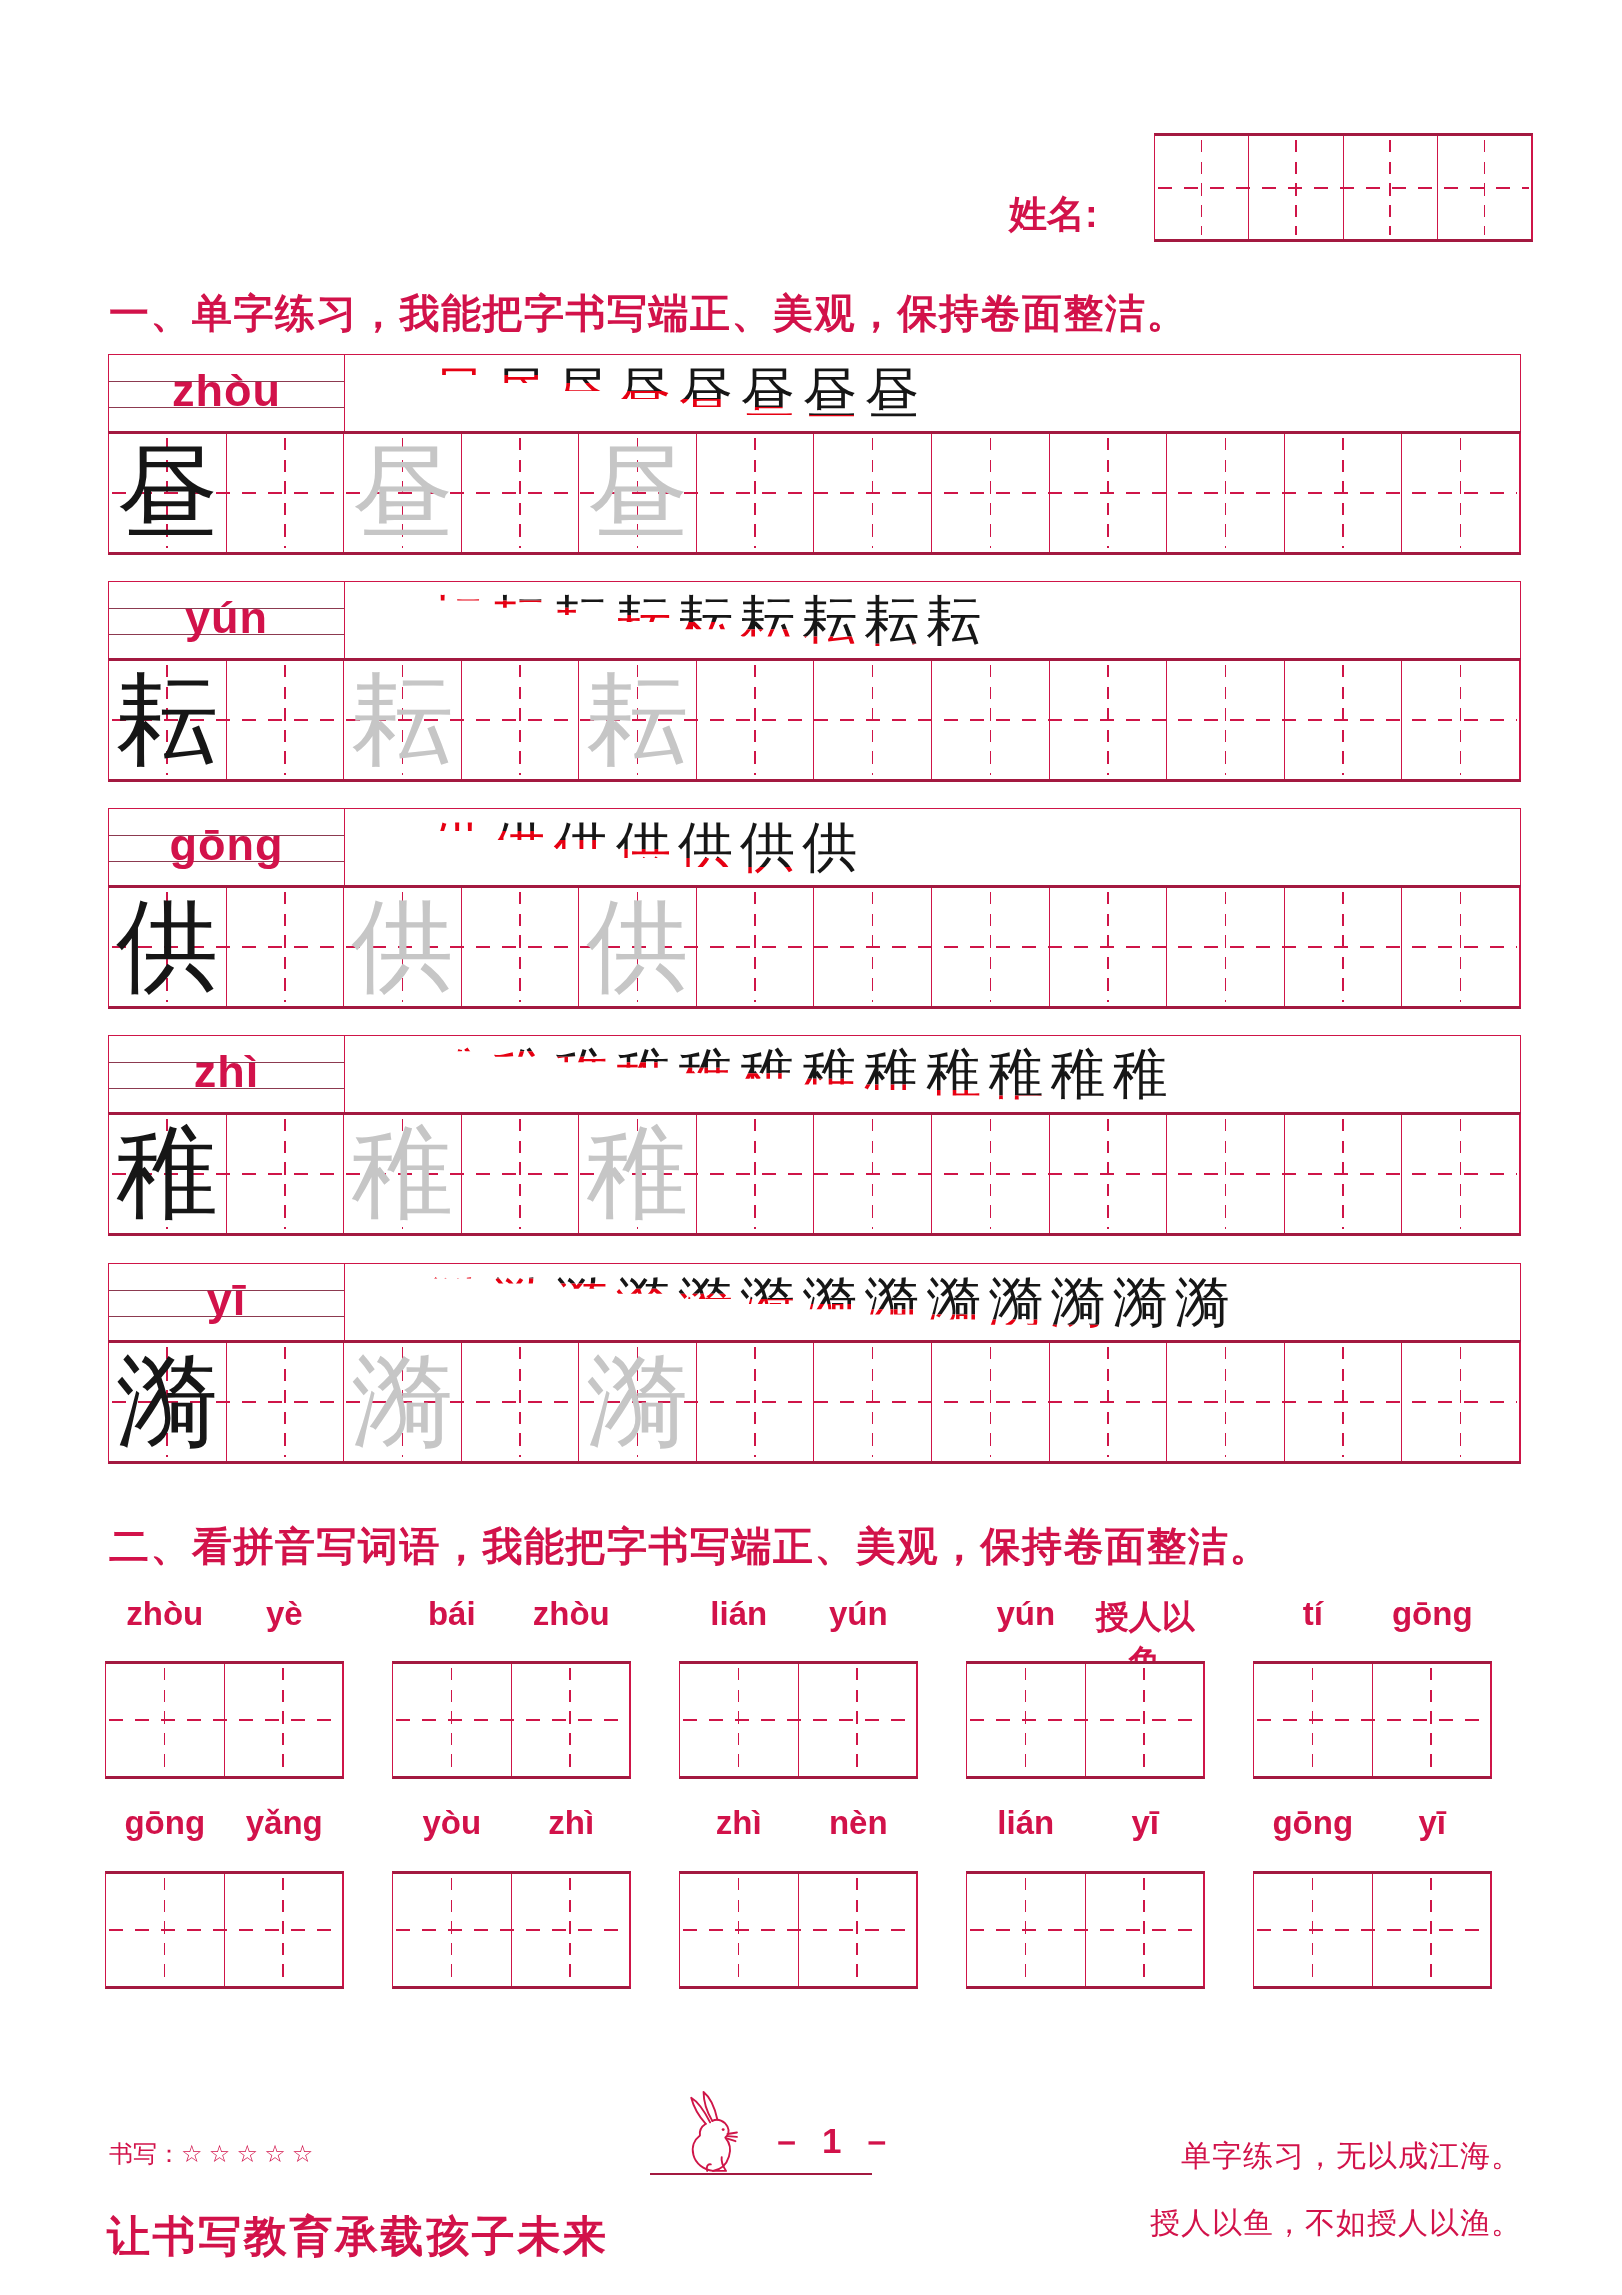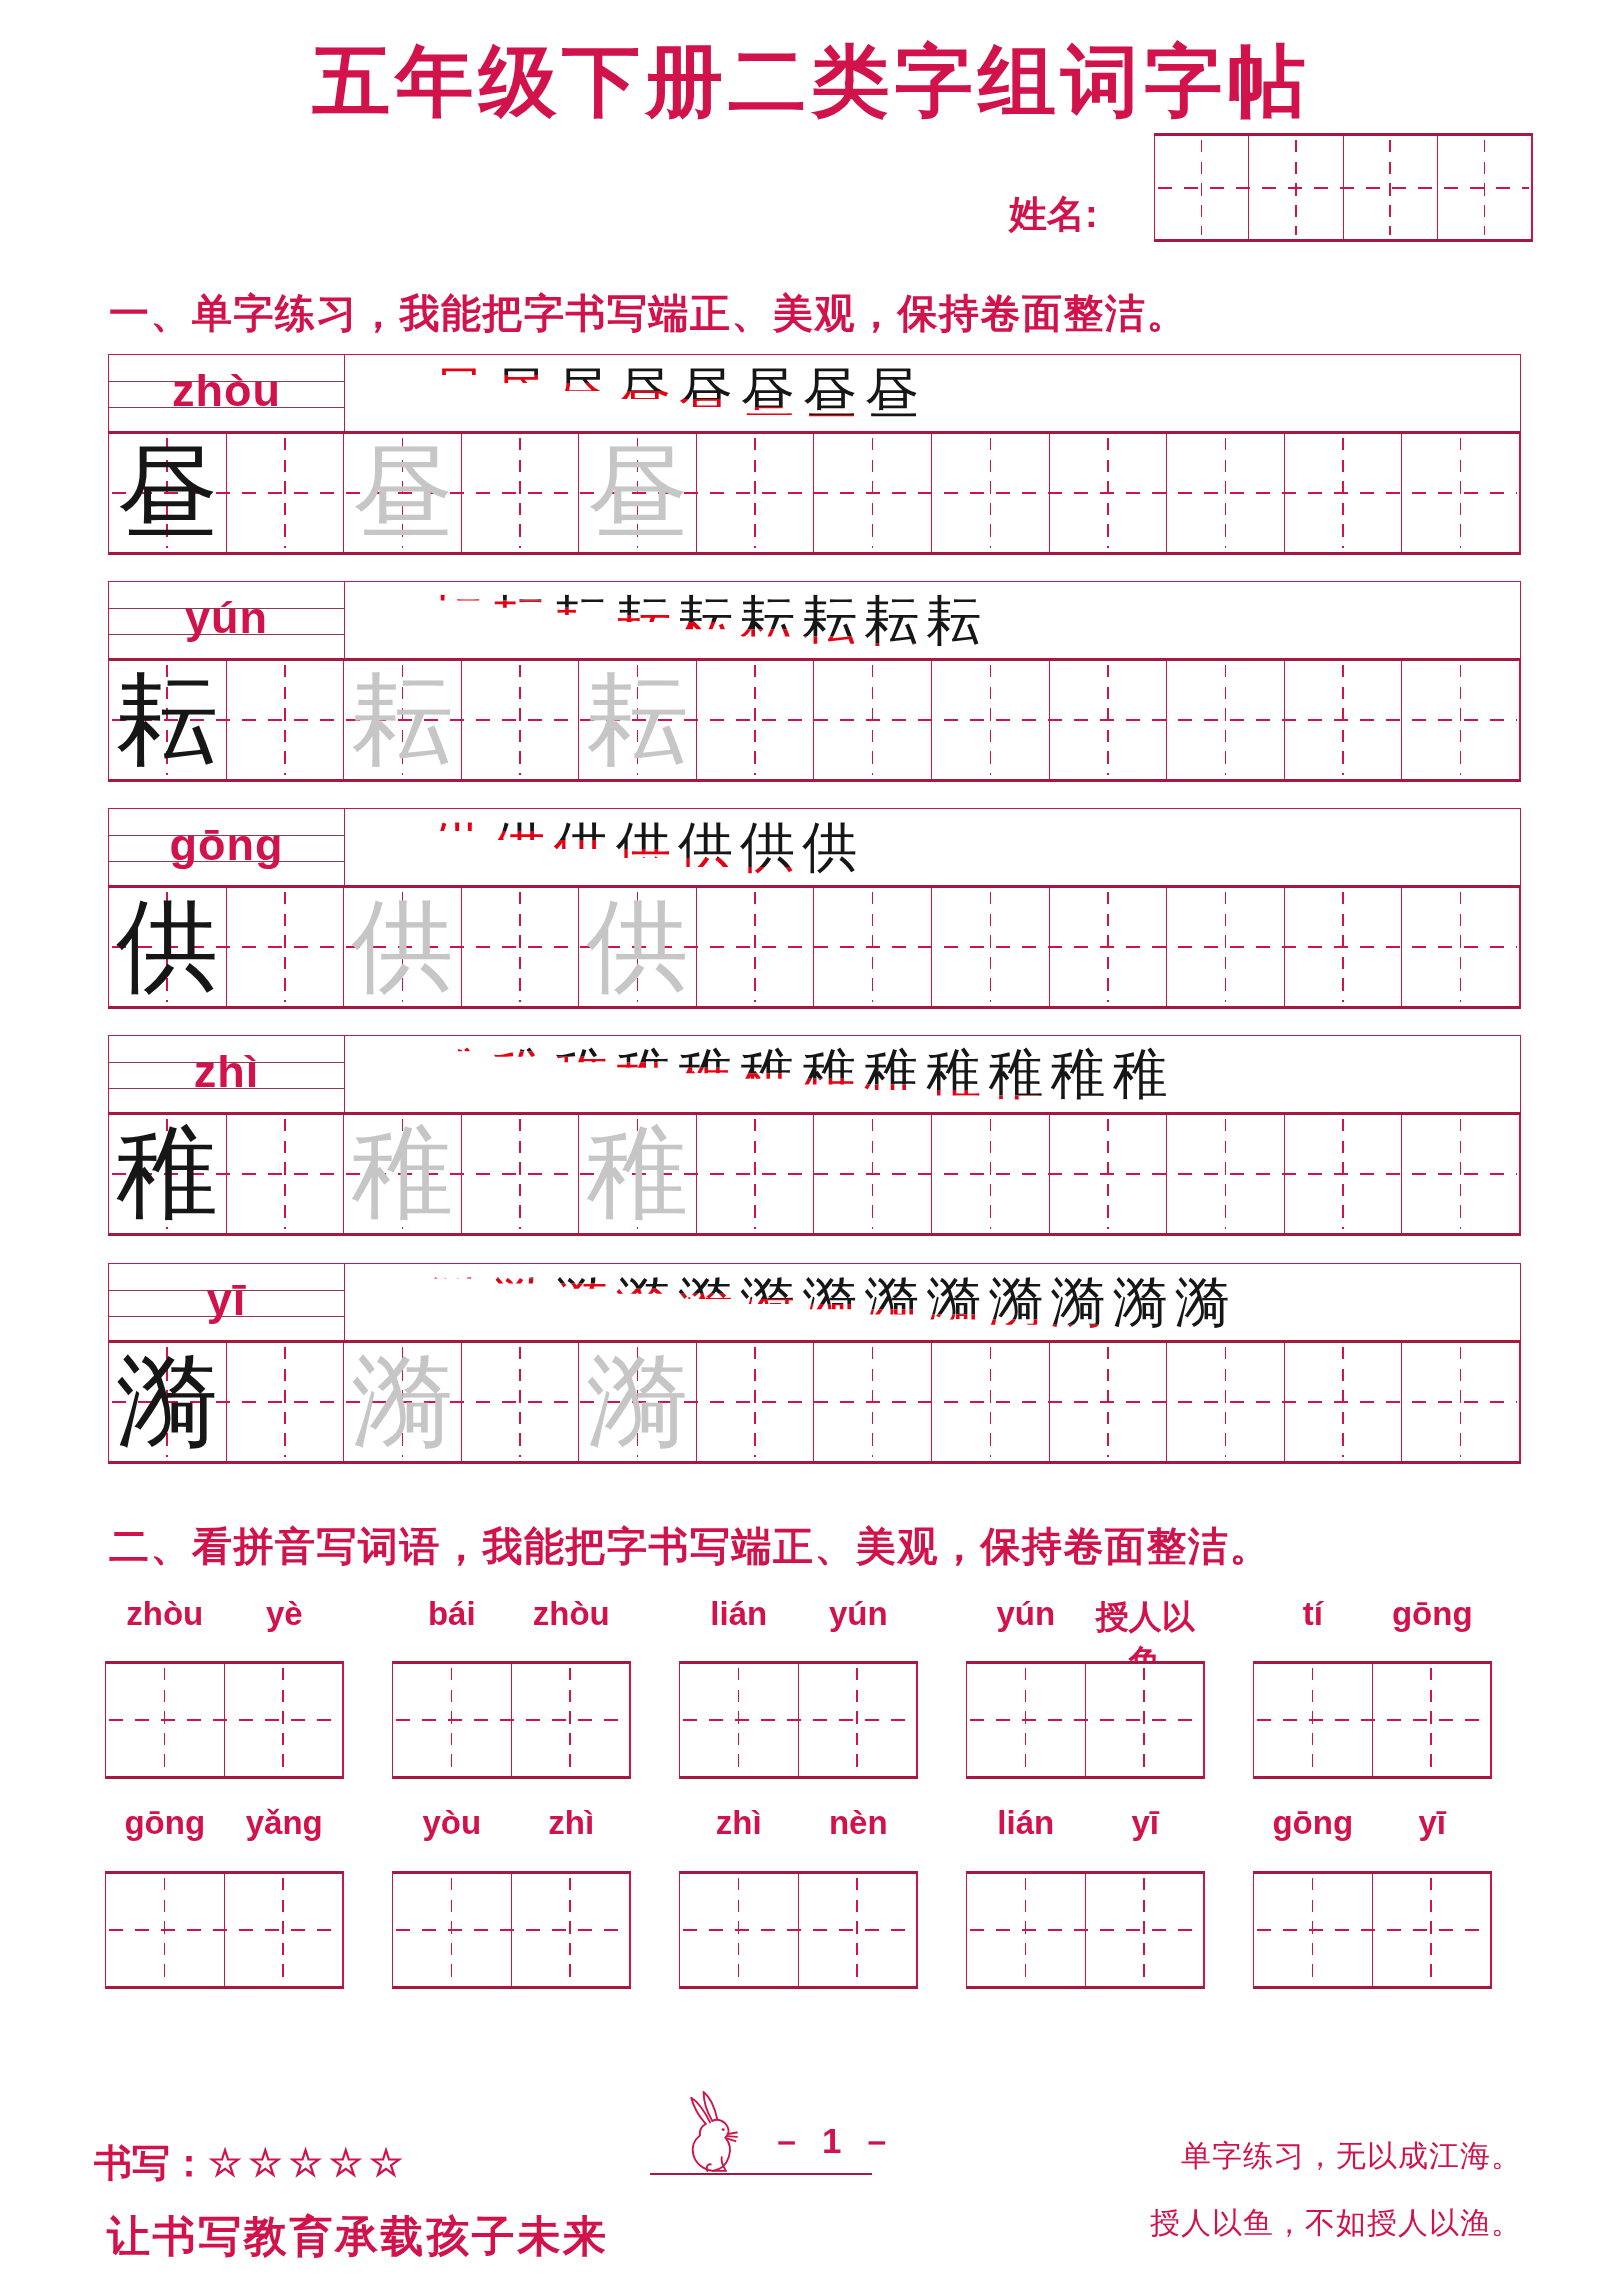--- a/index.html
+++ b/index.html
@@ -95,36 +95,35 @@
   .boxes-row{position:absolute;left:105px;width:1390px;display:flex;gap:48px;}
   .wbox{
     box-sizing:border-box;width:239px;height:118px;display:flex;flex:none;position:relative;background:#fff;
     border-top:3.6px solid var(--thick);border-bottom:3.6px solid var(--thick);
     border-left:1.5px solid var(--line);border-right:1.5px solid var(--line);
   }
   .wcell{flex:1;position:relative;border-right:1.5px solid var(--line);}
   .wcell:last-child{border-right:none;}
 
   
-  .stars-line{position:absolute;left:94px;top:2138px;font-size:38px;color:var(--red);font-weight:700;}
+  .stars-line{position:absolute;left:109px;top:2138px;font-size:24px;color:var(--red);font-weight:400;}
   .stars-line .stars{letter-spacing:6.2px;}
   .slogan{position:absolute;left:107px;top:2208px;font-size:43px;font-weight:900;color:var(--red);letter-spacing:2.6px;}
   .rabbit{position:absolute;left:669px;top:2089px;width:88px;height:87px;color:var(--line);}
   .ground{position:absolute;left:650px;top:2173px;width:222px;height:2.1px;background:var(--thick);}
   .pagenum{position:absolute;left:769px;top:2118px;font-size:35px;font-weight:800;color:var(--red);letter-spacing:4.1px;}
   .quote{position:absolute;right:101px;font-size:30px;color:var(--red);letter-spacing:1px;}
   #quote-0{top:2136px;}
   #quote-1{top:2203px;margin-left:22px;}
 </style>
 </head>
 <body>
 
 <div class="page">
 
-  <div class="title">五年级下册二类字组词字帖</div>
 
   <div class="name-label">姓名:</div>
   <div class="name-grid">
       <div class="ncell">
         <div class="vd"></div>
       </div>
       <div class="ncell">
         <div class="vd"></div>
       </div>
       <div class="ncell">

